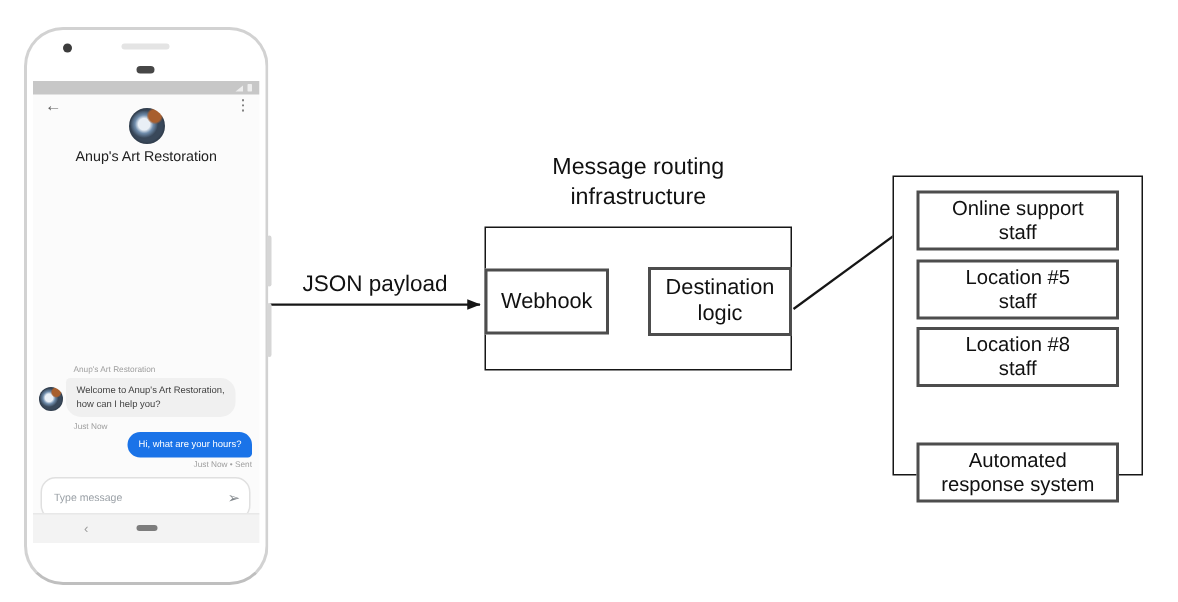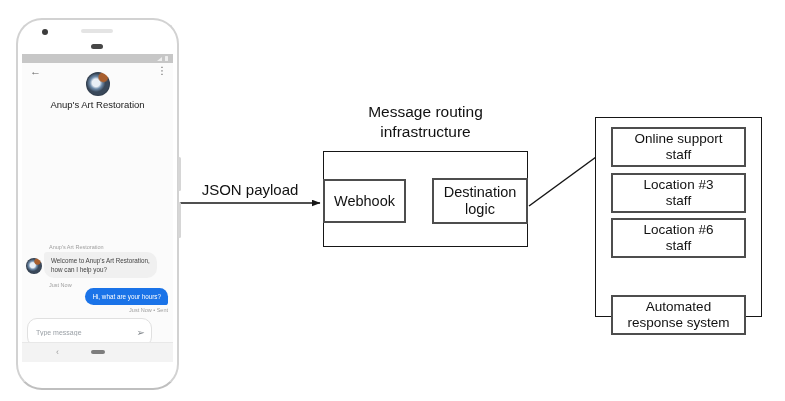--- a/index.html
+++ b/index.html
@@ -40,21 +40,21 @@
        radial-gradient(circle at 72% 22%, #a85f2e 0 16%, rgba(0,0,0,0) 22%),
        radial-gradient(circle at 42% 45%, #e9eff6 0 20%, #6f8cab 32%, rgba(0,0,0,0) 48%),
        radial-gradient(circle at 50% 50%, #39485a 0 60%, #11161d 100%);}
   .bubble-in{position:absolute;left:22px;top:198px;max-width:114px;background:#f0f0f0;color:#424242;
      font-size:6.3px;line-height:9px;padding:4px 7px;border-radius:3px 10px 10px 10px;white-space:pre-line;}
   .ts-in{position:absolute;left:27px;top:228px;font-size:5.5px;color:#9e9e9e;}
   .bubble-out{position:absolute;right:5px;top:234px;background:#1a73e8;color:#ffffff;
      font-size:6.3px;line-height:9px;padding:4px 7px;border-radius:9px 9px 3px 9px;white-space:nowrap;}
   .ts-out{position:absolute;right:5px;top:253px;font-size:5.5px;color:#9e9e9e;}
 
-  .composer{position:absolute;left:5px;right:21px;top:264px;height:29px;background:#fff;
+  .composer{position:absolute;left:5px;right:6px;top:264px;height:29px;background:#fff;
      border:1px solid #e0e0e0;border-radius:10px;display:flex;align-items:center;box-sizing:border-box;}
   .composer input{flex:1;border:none;outline:none;background:transparent;font-size:7px;
      color:#5f6368;padding:0 0 0 8px;font-family:"Liberation Sans",sans-serif;min-width:0;}
   .composer input::placeholder{color:#9aa0a6;}
   .send{font-size:10px;color:#80868b;margin-right:6px;line-height:10px;}
 
   .navbar{position:absolute;left:0;right:0;top:288px;height:20px;background:#f3f3f3;border-top:1px solid #e8e8e8;}
   .nav-back{position:absolute;left:34px;top:5px;font-size:9px;color:#9e9e9e;line-height:9px;}
   .home-pill{position:absolute;left:calc(50% - 7px);top:7px;width:14px;height:4px;border-radius:2px;background:#7d7d7d;}
 
@@ -134,20 +134,20 @@
   <div class="dlabel mri-title">Message routing
 infrastructure</div>
   <div class="obox mri-box"></div>
   <div class="ibox destination">Destination
 logic</div>
   <div class="ibox webhook">Webhook</div>
 
   <div class="obox brand-box"></div>
   <div class="ibox brand-item bi-0">Online support
 staff</div>
-  <div class="ibox brand-item bi-1">Location #3
+  <div class="ibox brand-item bi-1">Location #5
 staff</div>
-  <div class="ibox brand-item bi-2">Location #6
+  <div class="ibox brand-item bi-2">Location #8
 staff</div>
   <div class="ibox brand-item bi-3">Automated
 response system</div>
 
 </div>
 
 </body></html>

